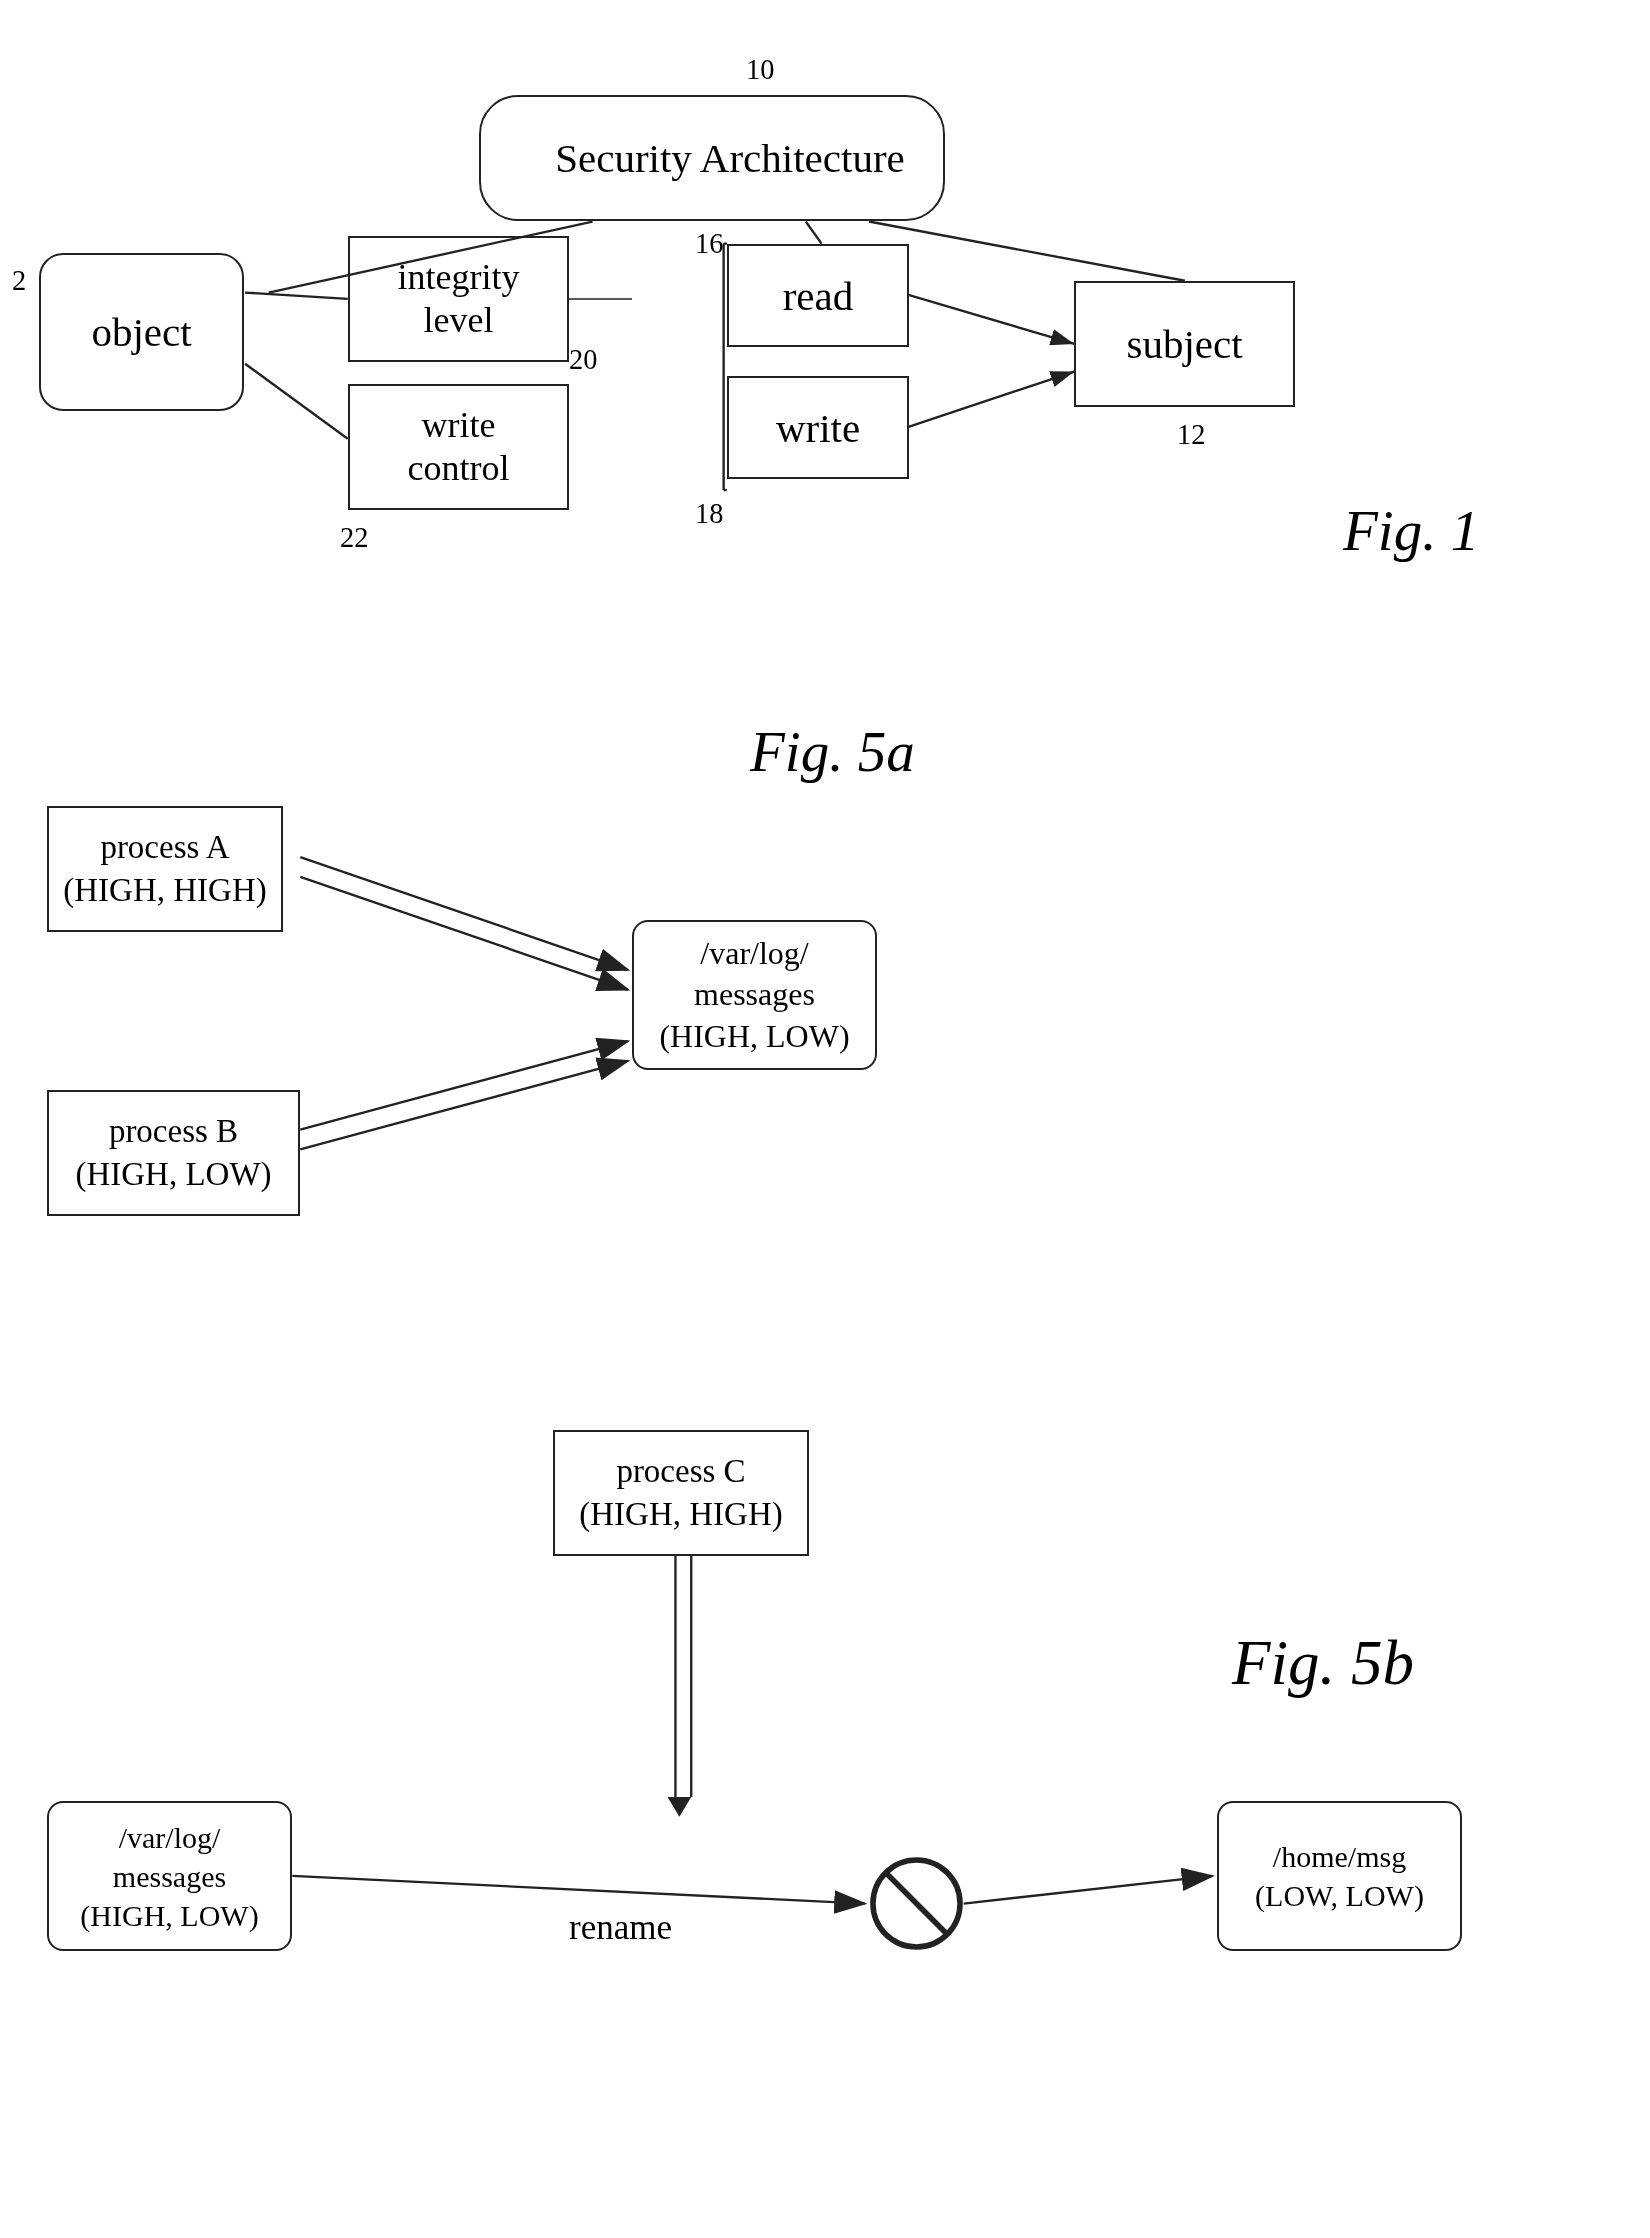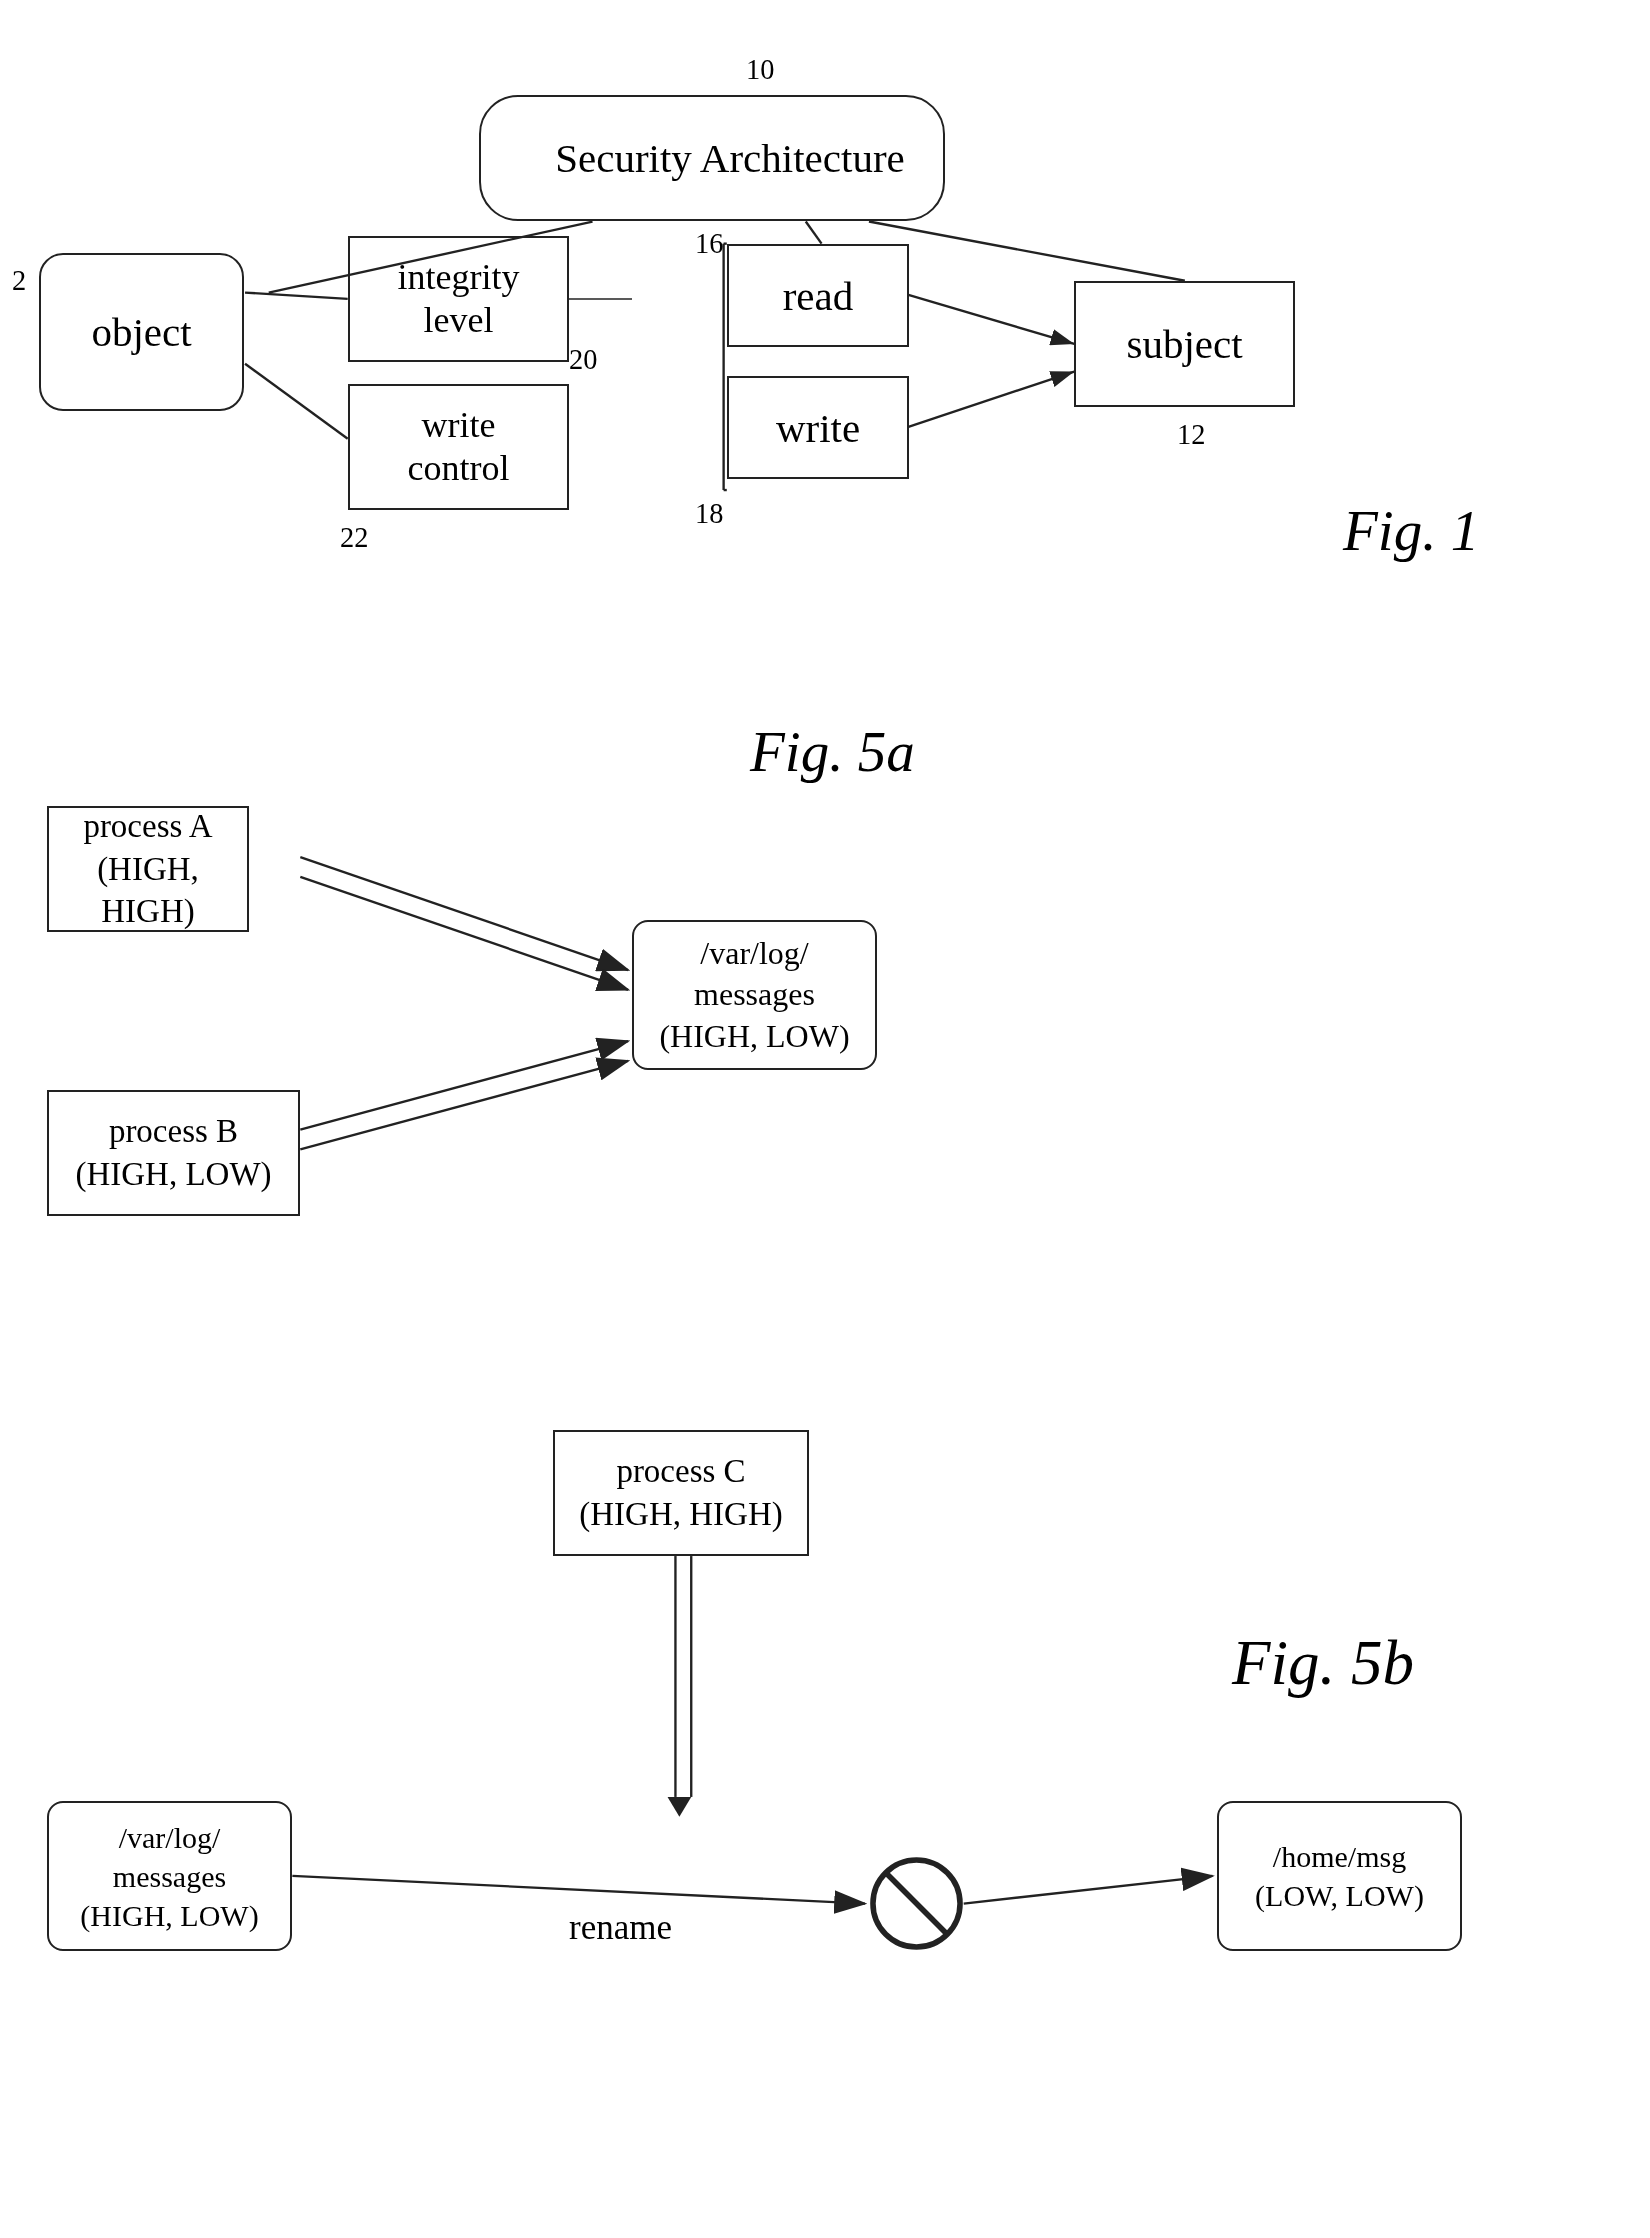--- a/index.html
+++ b/index.html
@@ -231,21 +231,21 @@
       left: 750px;
       font-size: 57px;
       font-style: italic;
     }
 
     
     .procA-box {
       position: absolute;
       top: 95px;
       left: 47px;
-      width: 202px;
+      width: 236px;
       height: 126px;
       border: 2.4px solid #222;
       display: flex;
       align-items: center;
       justify-content: center;
       text-align: center;
     }
     .procA-box span { font-size: 33px; line-height: 1.3; }
 
     

